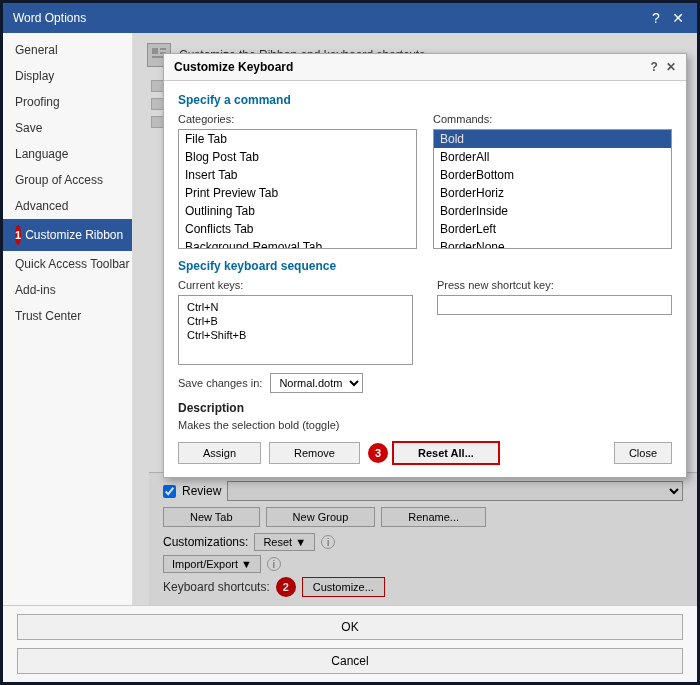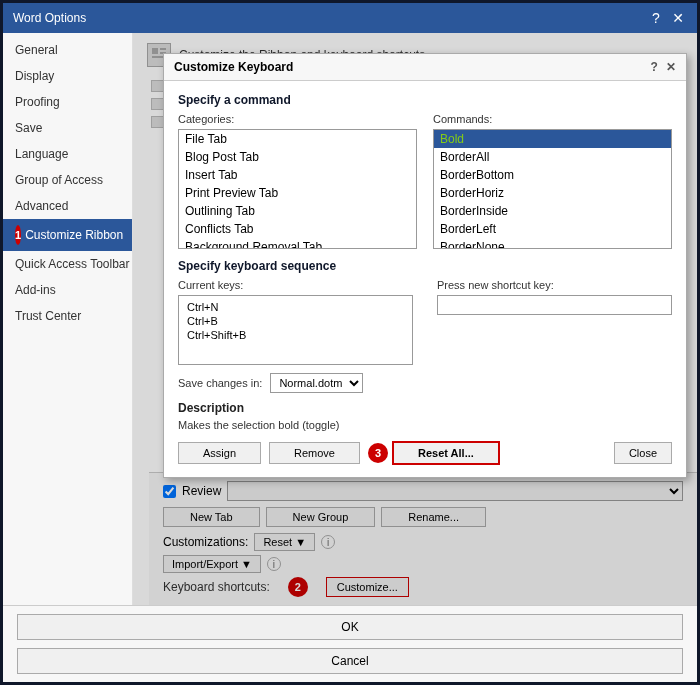--- a/index.html
+++ b/index.html
@@ -126,21 +126,21 @@
       font-size: 14px;
       color: #555;
     }
     .dialog-body {
       padding: 12px 14px;
     }
     
     .section-label {
       font-weight: bold;
       margin-bottom: 6px;
-      color: #0f172a;
+      color: #0369a1;
     }
     .two-col {
       display: flex;
       gap: 16px;
       margin-bottom: 10px;
     }
     .col {
       flex: 1;
       display: flex;
       flex-direction: column;
@@ -155,21 +155,21 @@
       background: #fff;
       height: 120px;
       overflow-y: auto;
     }
     .listbox-item {
       padding: 2px 6px;
       cursor: pointer;
     }
     .listbox-item.selected {
       background: #2b579a;
-      color: #84cc16;
+      color: #e5e5e5;
     }
     
     .current-keys-box {
       border: 1px solid #999;
       background: #fff;
       height: 70px;
       padding: 4px;
       overflow-y: auto;
     }
     .current-key-item {
@@ -348,21 +348,21 @@
       border: 1px solid #aaa;
       display: inline-flex;
       align-items: center;
       justify-content: center;
       font-size: 10px;
       color: #666;
     }
     .keyboard-shortcuts-row {
       display: flex;
       align-items: center;
-      gap: 18px;
+      gap: 6px;
       font-size: 11px;
       color: #333;
     }
     .customize-btn {
       padding: 3px 10px;
       border: 1px solid #c00;
       background: #f0f0f0;
       cursor: pointer;
       font-size: 11px;
     }

